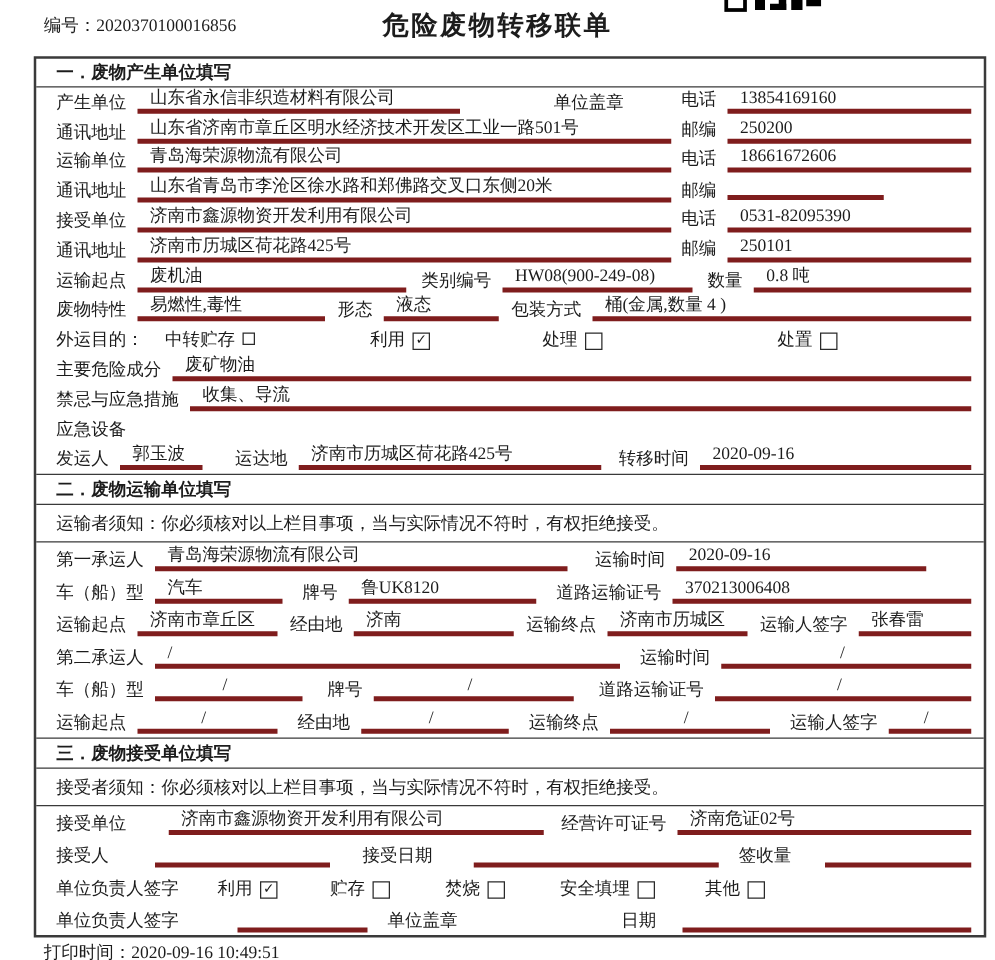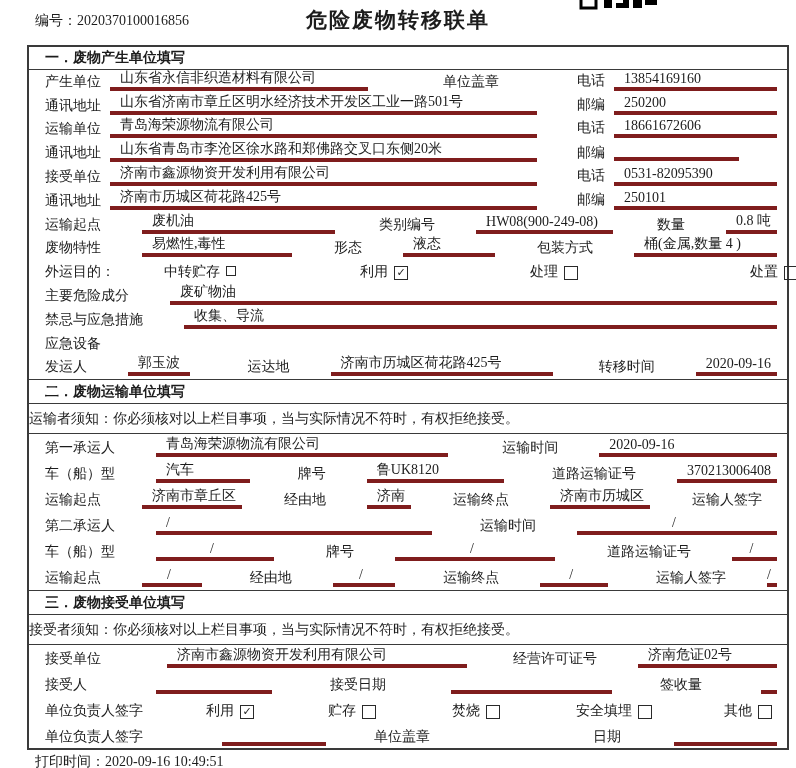--- a/index.html
+++ b/index.html
@@ -11,31 +11,31 @@
   .serial{position:absolute;left:35px;top:12px;white-space:nowrap;}
   .doc-title{position:absolute;left:0;right:0;top:6px;text-align:center;
     font-size:21px;font-weight:bold;letter-spacing:2px;}
   .qr{position:absolute;left:579px;top:0;}
   .formbox{position:absolute;left:27px;top:45px;width:762px;height:705px;
     border:2px solid #3a3a3a;box-sizing:border-box;display:flex;flex-direction:column;background:#fff;}
   .sec-h{flex:none;height:23px;border-bottom:1px solid #3a3a3a;font-weight:bold;
     display:flex;align-items:center;padding-left:16px;box-sizing:border-box;}
   .sec-h.bt{border-top:1px solid #3a3a3a;height:25px;}
   .notice{flex:none;height:30px;border-bottom:1px solid #3a3a3a;
-    display:flex;align-items:center;box-sizing:border-box;}
+    display:flex;align-items:center;padding-left:16px;box-sizing:border-box;}
   .row{flex:none;height:23.8px;display:flex;align-items:flex-end;
-    padding:0 10px 3px 16px;box-sizing:border-box;gap:32px;}
+    padding:0 10px 3px 16px;box-sizing:border-box;}
   .row2{height:26px;}
   .lb{white-space:nowrap;margin-right:9px;}
   .uv{border-bottom:4px solid #7f1d1d;padding:0 6px 0 10px;white-space:nowrap;
     box-sizing:border-box;min-height:16px;}
   .fx{flex:1;}
   .ctr{text-align:center;padding-left:0;}
   .colL{width:500px;display:flex;align-items:flex-end;}
-  .colR{flex:1;display:flex;align-items:center;}
+  .colR{flex:1;display:flex;align-items:flex-start;}
   .cbox{width:12px;height:12px;border:1.5px solid #2a2a2a;display:inline-block;
     margin-left:6px;text-align:center;line-height:11px;font-size:11px;
     font-style:normal;position:relative;top:1px;flex:none;}
   .cbox.sm{width:8px;height:8px;top:-1px;}
   .opt{display:flex;align-items:center;white-space:nowrap;}
   .footer{position:absolute;left:35px;top:753px;white-space:nowrap;}
 </style>
 </head>
 <body>
 

